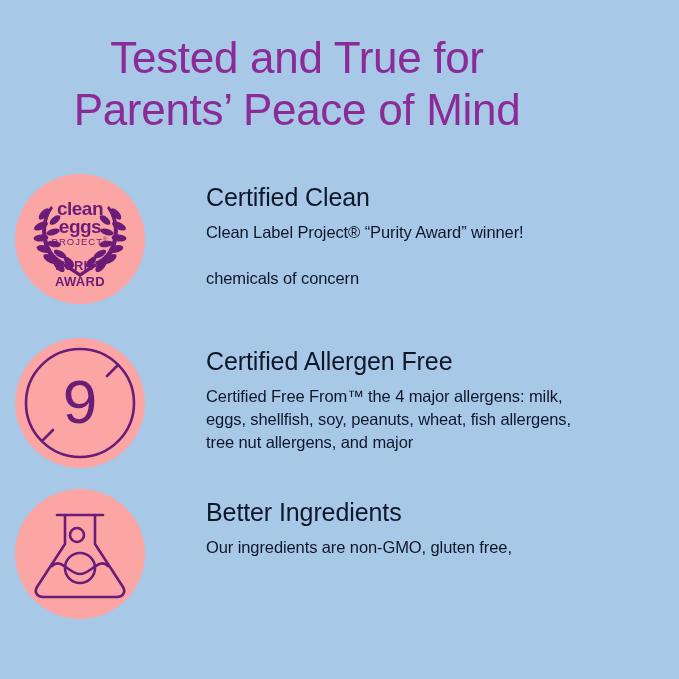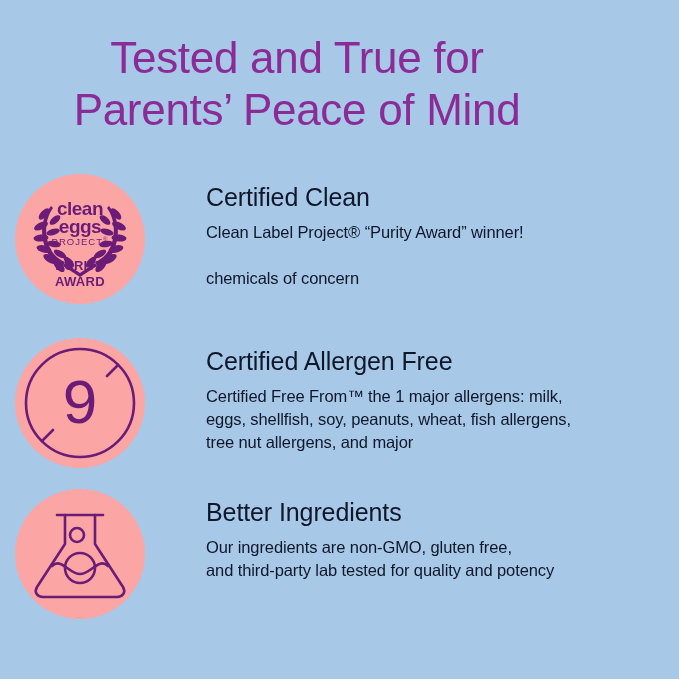--- a/index.html
+++ b/index.html
@@ -206,21 +206,21 @@
         </svg>
         <div class="clp-text" style="top:33px;">
           <span class="nine-num">9</span>
         </div>
       </div>
     </div>
 
     <div class="text-wrap">
       <h2 class="feature-title">Certified Allergen Free</h2>
       <p class="feature-body">
-        <span>Certified Free From™ the 1 major allergens: milk,</span><br>
+        <span>Certified Free From™ the 4 major allergens: milk,</span><br>
         <span>eggs, shellfish, soy, peanuts, wheat, fish allergens,</span><br>
         <span>tree nut allergens, and major</span>
       </p>
     </div>
   </div>
 
   <div class="feature feature-3">
     <div class="icon-wrap">
       <div class="icon-circle">
         <svg width="118" height="118" viewBox="0 0 118 118">
@@ -237,18 +237,17 @@
             <circle cx="59" cy="73" r="15"></circle>
           </g>
         </svg>
       </div>
     </div>
 
     <div class="text-wrap">
       <h2 class="feature-title">Better Ingredients</h2>
       <p class="feature-body">
         <span>Our ingredients are non-GMO, gluten free,</span><br>
-        <span>and third-party lab tested for quality and potency</span>
       </p>
     </div>
   </div>
 
 </div>
 
 </body></html>

